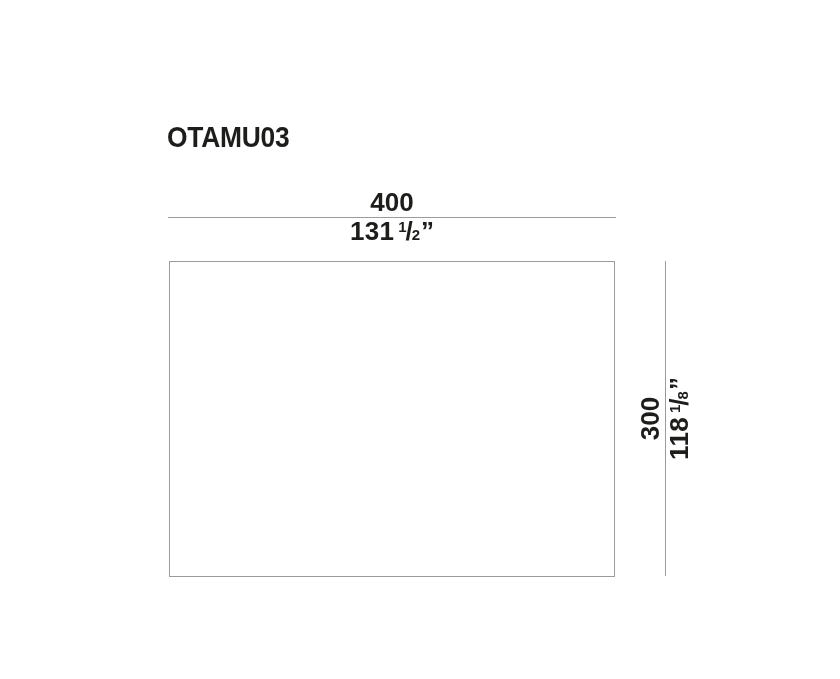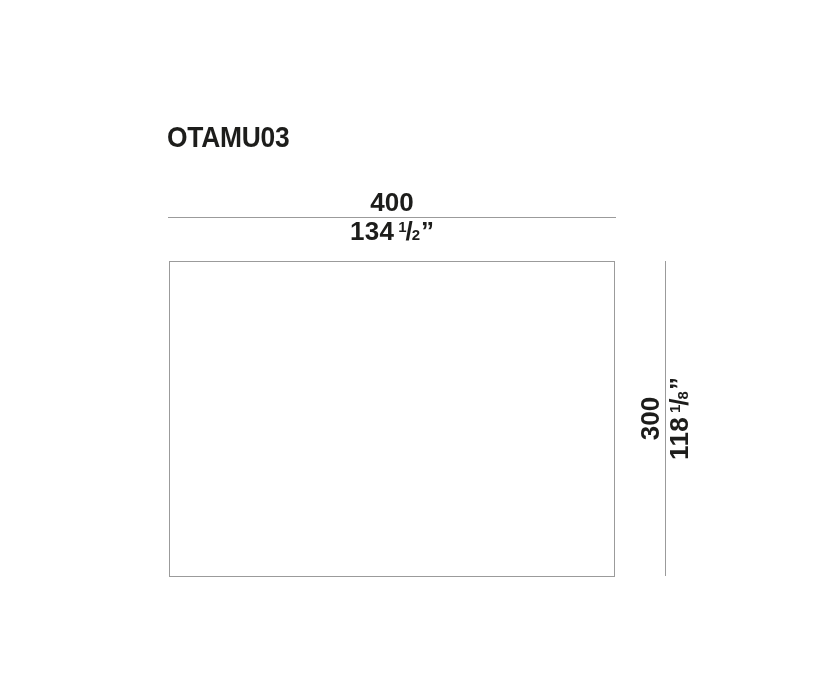--- a/index.html
+++ b/index.html
@@ -104,21 +104,21 @@
 <body>
 
 <div class="canvas">
 
   <div class="title">OTAMU03</div>
 
   <div class="dim dim-h">
     <div class="metric">400</div>
     <div class="rule"></div>
     <div class="imperial">
-      <span class="whole">134</span><span class="num">1</span><span class="slash">/</span><span class="den">2</span><span class="unit">”</span>
+      <span class="whole">131</span><span class="num">1</span><span class="slash">/</span><span class="den">2</span><span class="unit">”</span>
     </div>
   </div>
 
   <div class="rect"></div>
 
   <div class="dim dim-v">
     <div class="metric">300</div>
     <div class="rule"></div>
     <div class="imperial">
       <span class="whole">118</span><span class="num">1</span><span class="slash">/</span><span class="den">8</span><span class="unit">”</span>

